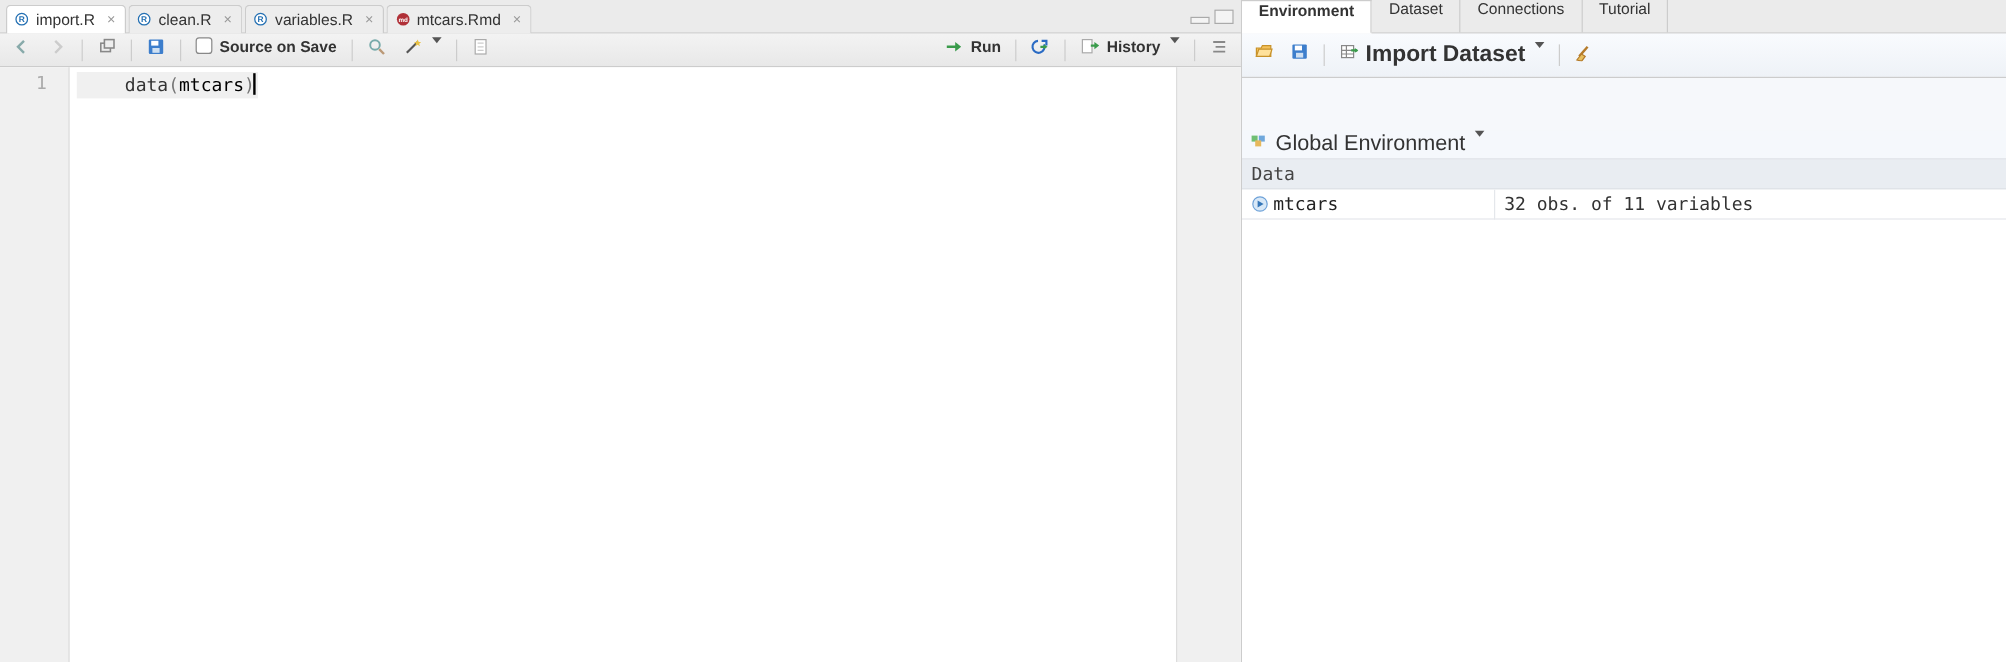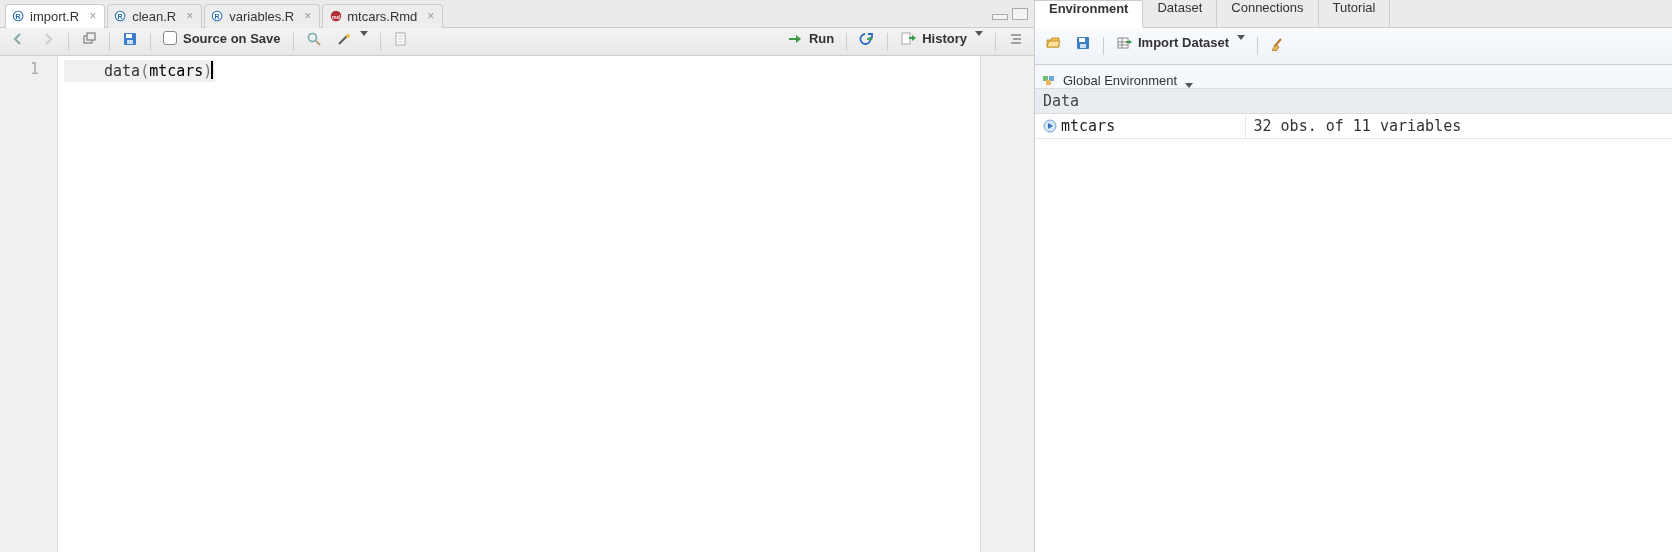--- a/index.html
+++ b/index.html
@@ -199,31 +199,32 @@
     margin-bottom:-1px;
   }
   .env-toolbar {
     display: flex;
     align-items: center;
     height: 28px;
     background: linear-gradient(#f9fbfe,#eef2f7);
     border-bottom: 1px solid #ccc;
     padding: 18px 6px;
     gap: 6px;
-    font-size: 13px;
+    font-size: 19px;
   }
   .env-scope {
     display: flex;
-    align-items: flex-end;
+    align-items: flex-start;
     height: 24px;
     background: #f5f8fc;
     border-bottom: 1px solid #d9dde2;
     padding: 0 6px;
     gap: 6px;
-    font-size: 13px;
+    font-size: 18px;
+    margin-top: 44px;
   }
   .section-header {
     background: #e9edf2;
     padding: 3px 8px;
     font-family: "DejaVu Sans Mono","Menlo","Consolas",monospace;
     font-size: 15px;
     color: #444;
     border-bottom: 1px solid #d9dde2;
   }
   .data-table {

